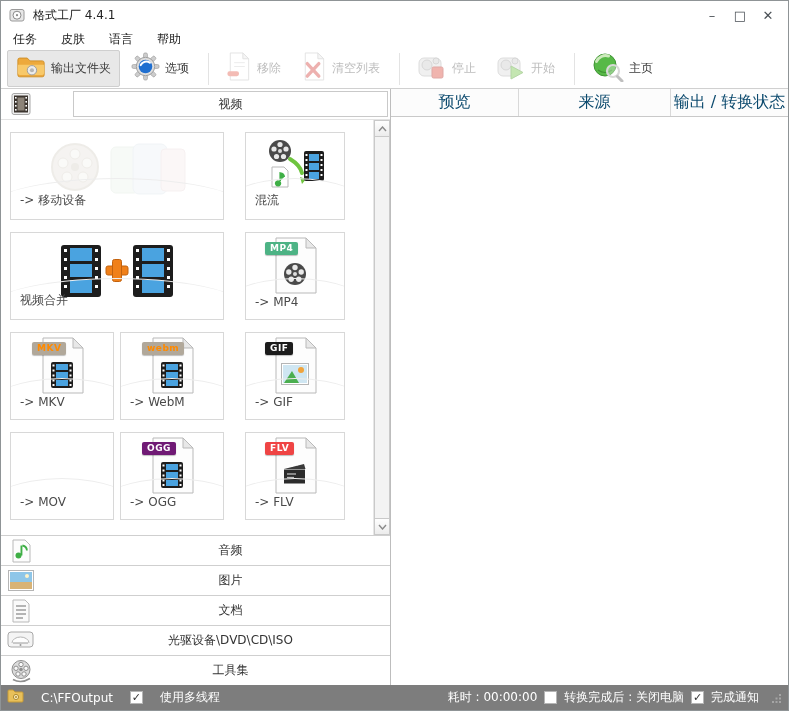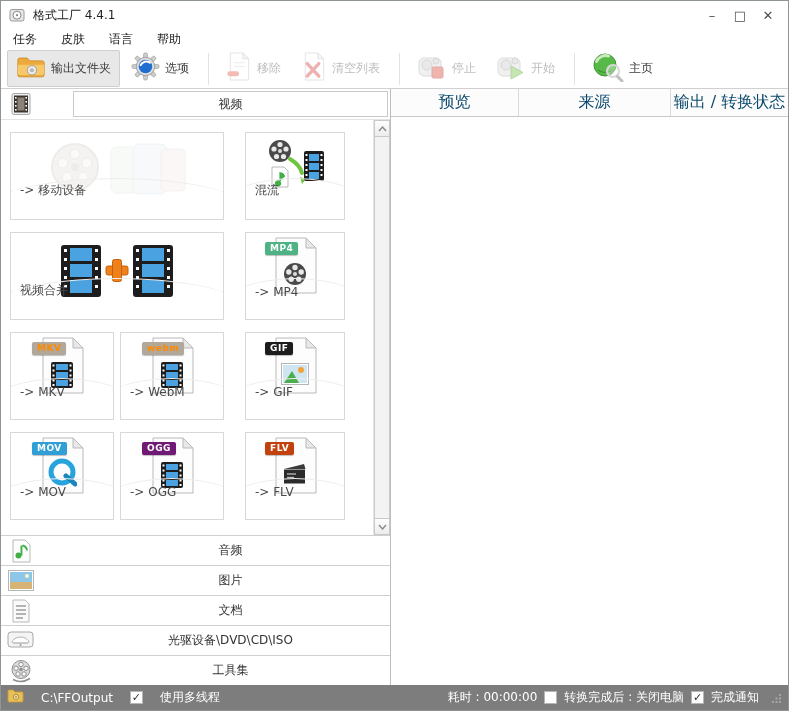--- a/index.html
+++ b/index.html
@@ -47,34 +47,34 @@
   
   .grid{ height:416px; display:flex; border-top:1px solid #e3e3e3; }
   .grid-cards{ flex:1; padding:12px 0 0 9px; overflow:hidden; }
   .grid-row{ display:flex; margin-bottom:12px; }
   .card{ width:104px; height:88px; background:#fff; border:1px solid #d8d8d8; position:relative;
          margin-right:6px; overflow:hidden; }
   .card.wide{ width:214px; }
   .card.col3{ margin-left:15px; width:100px; }
   .card::after{ content:""; position:absolute; left:-30px; right:-30px; top:52%; height:70px;
                 border-radius:50%; border-top:1px solid #ededed; pointer-events:none; }
-  .card-label{ position:absolute; left:9px; bottom:20px; font-size:12px; color:#4a4a4a; white-space:nowrap; }
+  .card-label{ position:absolute; left:9px; bottom:10px; font-size:12px; color:#4a4a4a; white-space:nowrap; }
   .card-art{ position:absolute; top:4px; left:0; right:0; display:flex; justify-content:center; }
 
   
   .file-icon{ position:relative; width:50px; height:58px; }
   .badge{ position:absolute; top:5px; left:-5px; padding:1px 5px; font-size:9px; font-weight:bold;
           border-radius:2px; line-height:11px; letter-spacing:.5px; box-shadow:0 1px 1px rgba(0,0,0,.25); }
   .b-mp4{ background:#4db385; color:#fff; }
   .b-mkv{ background:#b1a89a; color:#ff8a00; }
   .b-webm{ background:#b1a89a; color:#ff8a00; }
   .b-gif{ background:#1c1c1c; color:#fff; }
   .b-mov{ background:#2f9fd6; color:#fff; }
   .b-ogg{ background:#701a75; color:#fff; }
-  .b-flv{ background:#c2410c; color:#fff; }
+  .b-flv{ background:#ef4444; color:#fff; }
   .glyph{ position:absolute; left:50%; top:24px; transform:translateX(-50%); }
 
   
   .vscroll{ width:17px; background:#f5f5f5; border-left:1px solid #e6e6e6; display:flex; flex-direction:column; }
   .sb-btn{ height:17px; background:linear-gradient(#fefefe,#ececec); border:1px solid #c9c9c9;
            display:flex; align-items:center; justify-content:center; }
   .sb-thumb{ flex:1; background:#f3f3f3; border:1px solid #c9c9c9; border-top:none; border-bottom:none; }
 
   
   .task-header{ height:28px; display:flex; border-bottom:1px solid #c9c9c9; background:#fcfcfc; }
@@ -455,32 +455,20 @@
                         <circle cx="20" cy="7" r="3" fill="#f0a33c"></circle>
                       </svg></span>
                 </span>
               </span>
               <span class="card-label">-&gt; GIF</span>
             </div>
           </div>
 
           <div class="grid-row">
             <div class="card">
-              <span class="card-art">
-                <span class="file-icon"><svg width="50" height="58" viewBox="0 0 50 58">
-                      <path d="M6 1 h30 l10 10 v45 H6 z" fill="#fdfdfd" stroke="#b9b9b9"></path>
-                      <path d="M36 1 l10 10 h-10 z" fill="#e8e8e8" stroke="#b9b9b9"></path>
-                    </svg>
-                  <span class="badge b-mov">MOV</span>
-                  <span class="glyph" style="top:20px;"><svg width="30" height="30" viewBox="0 0 30 30">
-                        <circle cx="15" cy="15" r="11" fill="none" stroke="#29a3dc" stroke-width="5"></circle>
-                        <path d="M19 19 l9 8" stroke="#1b86bd" stroke-width="5" stroke-linecap="round"></path>
-                      </svg></span>
-                </span>
-              </span>
               <span class="card-label">-&gt; MOV</span>
             </div>
             <div class="card">
               <span class="card-art">
                 <span class="file-icon"><svg width="50" height="58" viewBox="0 0 50 58">
                       <path d="M6 1 h30 l10 10 v45 H6 z" fill="#fdfdfd" stroke="#b9b9b9"></path>
                       <path d="M36 1 l10 10 h-10 z" fill="#e8e8e8" stroke="#b9b9b9"></path>
                     </svg>
                   <span class="badge b-ogg">OGG</span>
                   <span class="glyph"><svg width="24" height="28" viewBox="0 0 24 28">

